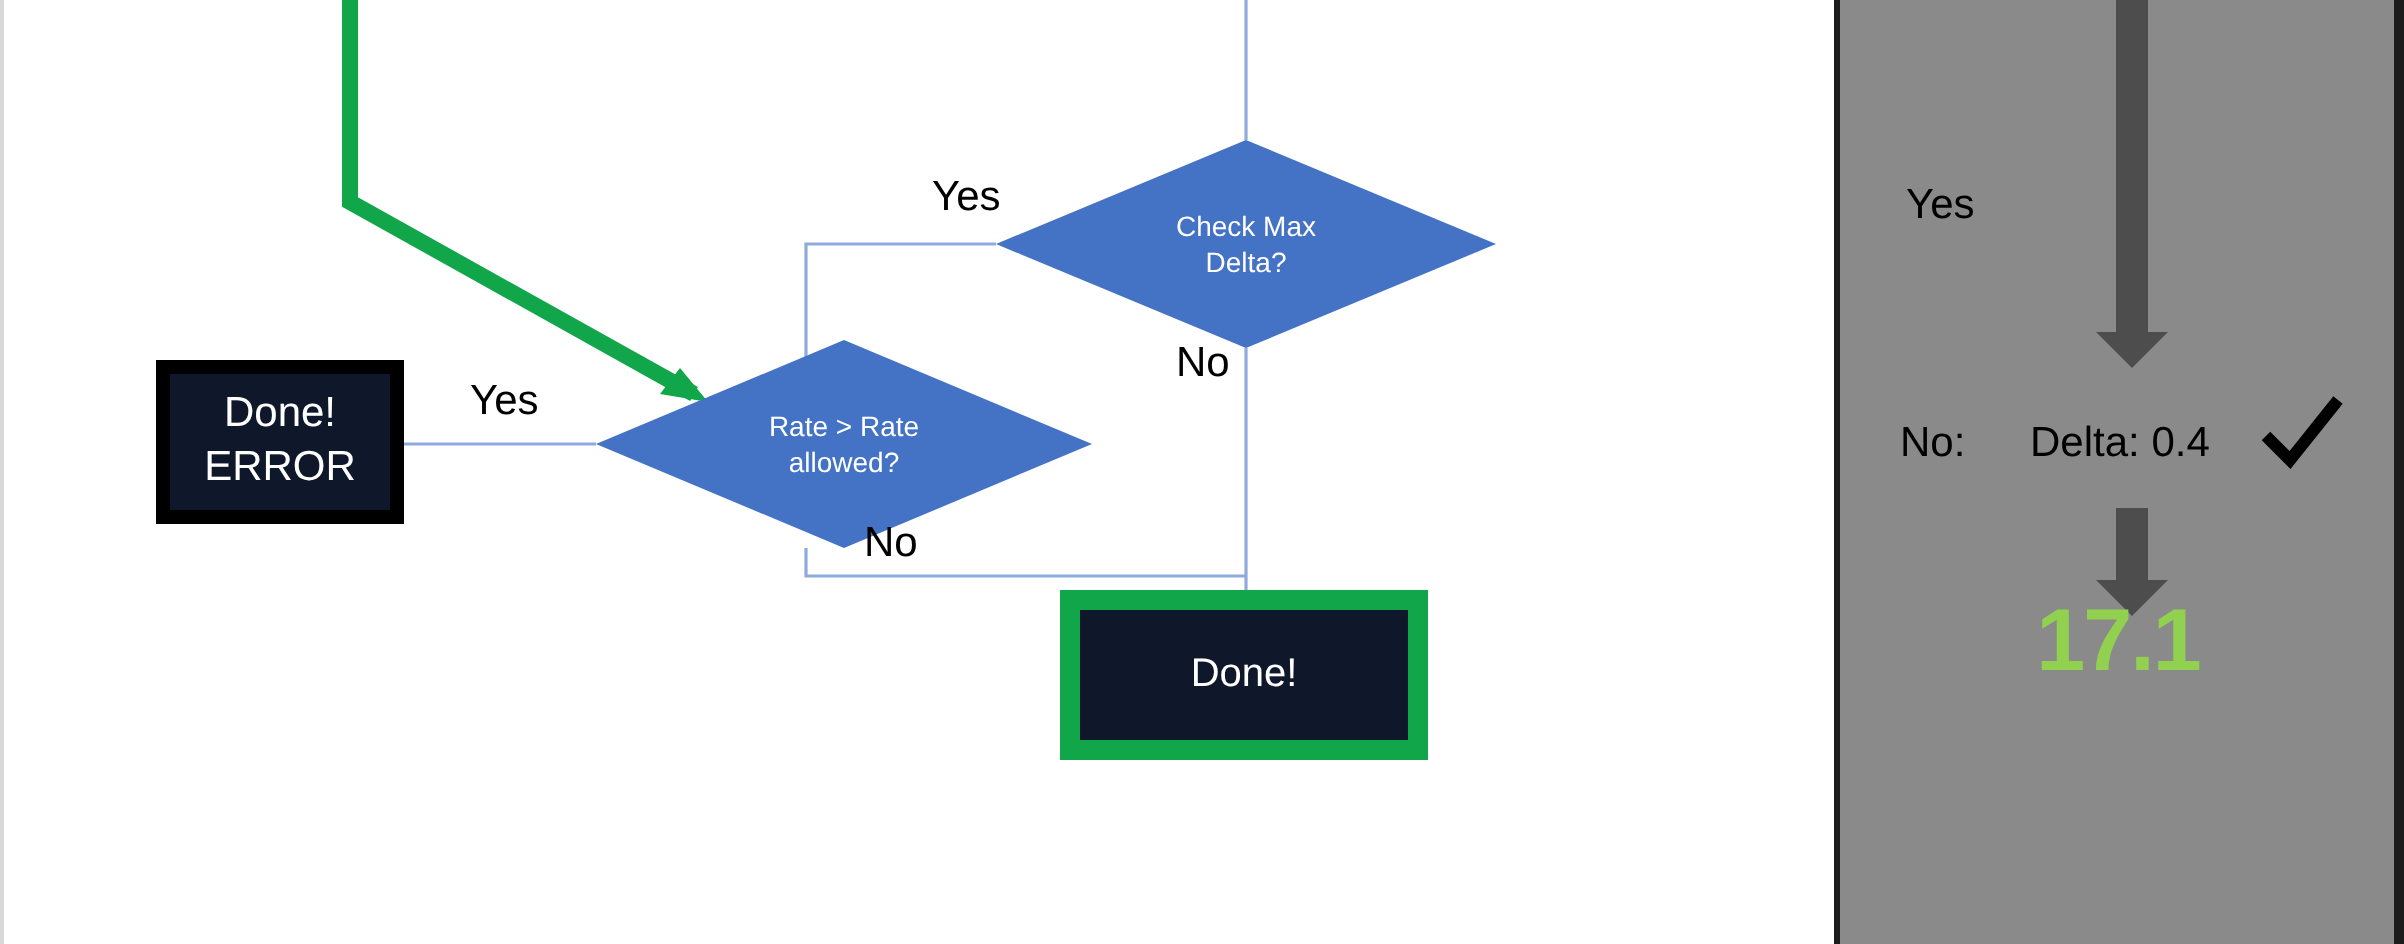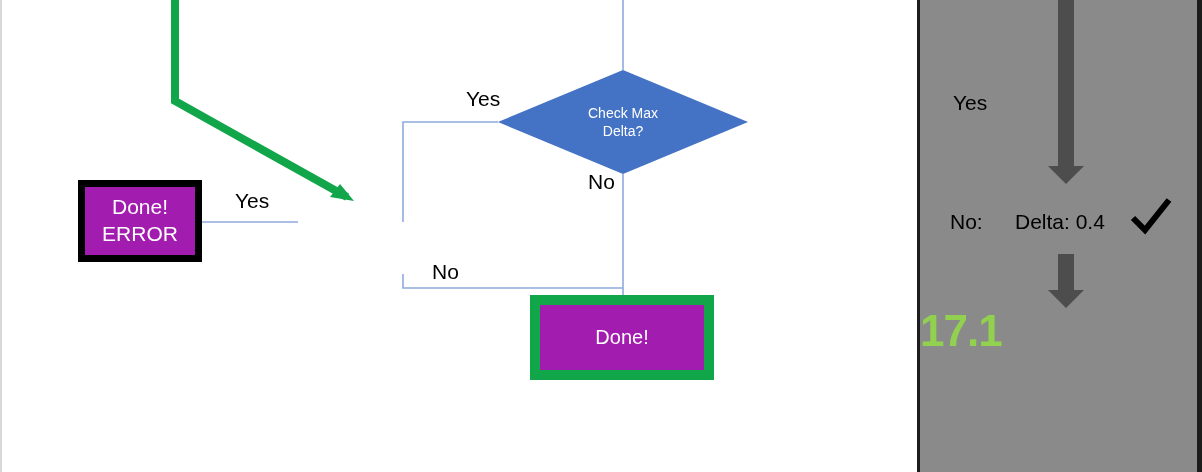--- a/index.html
+++ b/index.html
@@ -37,21 +37,21 @@
     width: 917px;
     height: 472px;
   }
 
   
   .node {
     position: absolute;
     box-sizing: border-box;
   }
   .proc-box {
-    background: #a21caf;
+    background: #0f172a;
     color: #ffffff;
     display: flex;
     flex-direction: column;
     align-items: center;
     justify-content: center;
     line-height: 1.28;
     text-align: center;
   }
   .proc-box .line { display: block; }
 
@@ -132,22 +132,23 @@
     position: absolute;
     color: #000000;
     font-size: 21px;
     white-space: nowrap;
   }
   #panel-yes   { left: 33px; top: 91px; }
   #panel-no    { left: 30px; top: 210px; text-align: center; }
   #panel-delta { left: 95px; top: 210px; }
   #panel-result {
     position: absolute;
-    left: 0; top: 306px;
+    left: 0; top: 296px;
     width: 278px;
+    text-align: center;
     color: #92D050;
     font-size: 44px;
     font-weight: bold;
     letter-spacing: -1px;
   }
   #panel-check {
     position: absolute;
     left: 208px; top: 193px;
     width: 46px; height: 46px;
   }
@@ -175,20 +176,29 @@
         <path d="M 173 0 L 173 101 L 345 197" stroke="#11A64A" stroke-width="8" fill="none" stroke-linejoin="miter" stroke-linecap="butt"></path>
         <polygon points="352,201 328,197 338,184" fill="#11A64A"></polygon>
       </g>
     </svg>
 
     <div class="node proc-box" id="node-done-error">
       <span class="line">Done!</span>
       <span class="line">ERROR</span>
     </div>
 
+    <div class="diamond-wrap" id="node-rate-gt">
+      <svg width="248" height="104" viewBox="0 0 248 104">
+        <polygon points="124,0 248,52 124,104 0,52" fill="#4472C4"></polygon>
+      </svg>
+      <div class="diamond-label">
+        <span>Rate &gt; Rate</span>
+        <span>allowed?</span>
+      </div>
+    </div>
 
     <div class="diamond-wrap" id="node-check-max">
       <svg width="250" height="104" viewBox="0 0 250 104">
         <polygon points="125,0 250,52 125,104 0,52" fill="#4472C4"></polygon>
       </svg>
       <div class="diamond-label">
         <span>Check Max</span>
         <span>Delta?</span>
       </div>
     </div>

